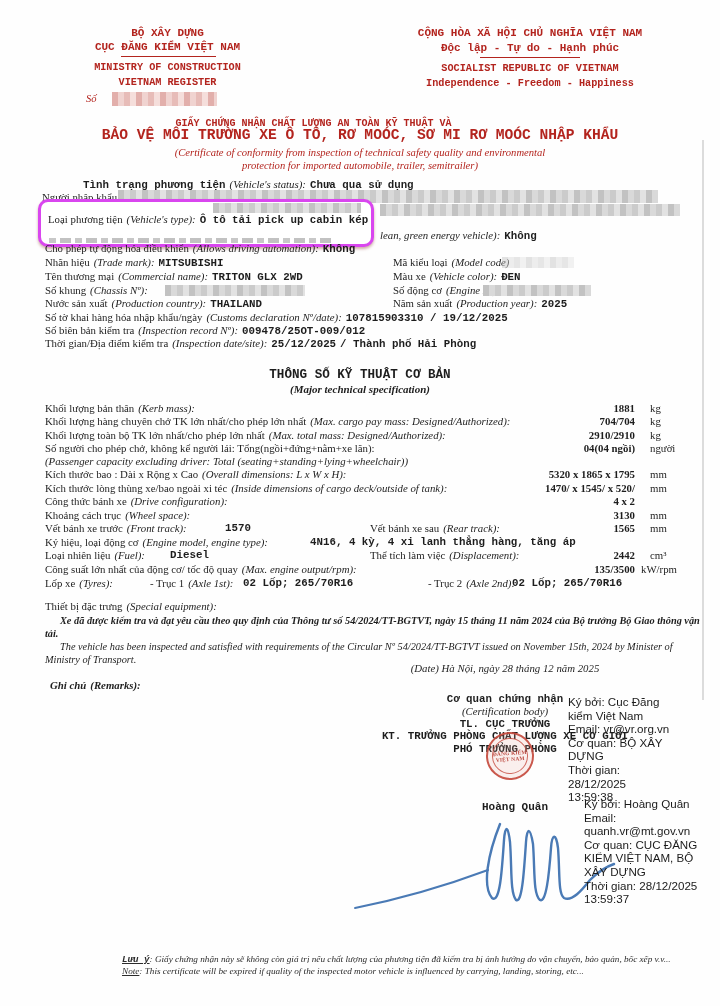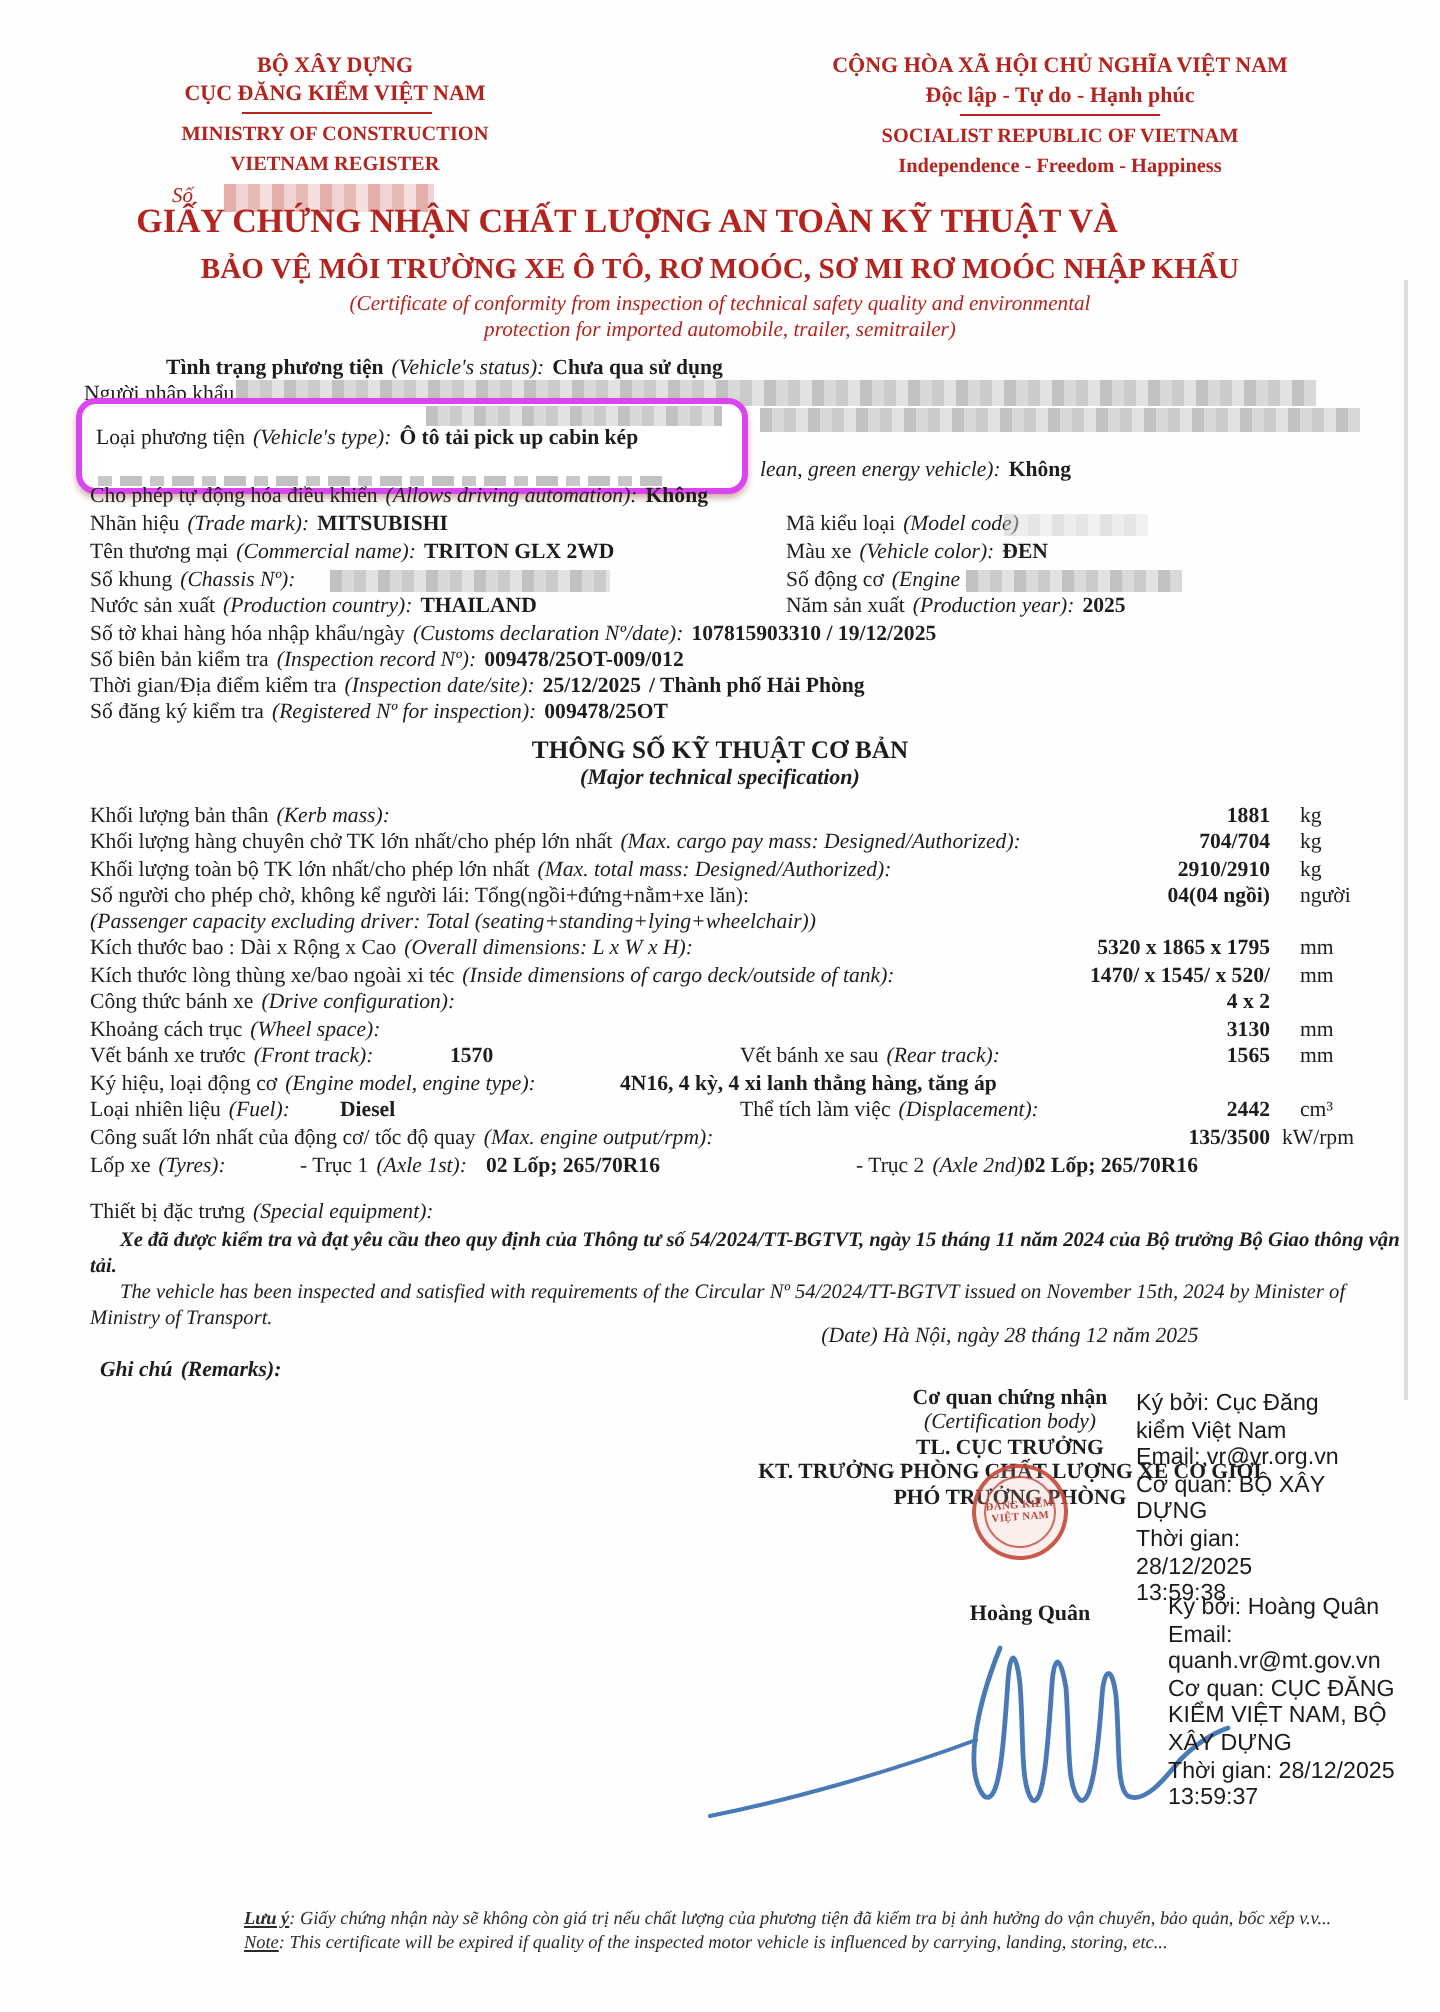--- a/index.html
+++ b/index.html
@@ -1,19 +1,19 @@
 <!DOCTYPE html>
 <html><head>
 <meta charset="utf-8">
 <style>
   html,body{margin:0;padding:0;background:#ffffff;}
   .doc{position:relative;width:720px;height:1006px;background:#fefefe;overflow:hidden;
        font-family:"Liberation Serif","DejaVu Serif",serif;color:#1d1d1d;}
   .ln{position:absolute;white-space:nowrap;font-size:10.8px;line-height:13px;}
-  .b{font-weight:bold;}
+  .b{font-weight:bold;font-family:Liberation Mono, monospace;}
   .i{font-style:italic;}
   .bi{font-weight:bold;font-style:italic;}
   .red{color:#b3241e;}
   .ctr{text-align:center;}
   .sp{margin-left:4px;}
   .val{position:absolute;left:480px;width:155px;text-align:right;font-weight:bold;
        font-size:10.8px;line-height:13px;}
   .unit{position:absolute;left:650px;font-size:10.8px;line-height:13px;}
   .mosaic{position:absolute;
     background-image:
@@ -58,21 +58,21 @@
   <div class="ln red b ctr" style="top:76px;left:60px;width:215px;font-size:10.2px">VIETNAM REGISTER</div>
   <div class="ln red i" style="top:92px;left:86px;font-size:10.5px">Số</div>
   <div class="mosaic pink" style="left:112px;top:92px;width:105px;height:14px"></div>
 
   <div class="ln red b ctr" style="top:27px;left:375px;width:310px;font-size:11px">CỘNG HÒA XÃ HỘI CHỦ NGHĨA VIỆT NAM</div>
   <div class="ln red b ctr" style="top:42px;left:375px;width:310px;font-size:11px">Độc lập - Tự do - Hạnh phúc</div>
   <div class="rule" style="top:57px;left:480px;width:100px"></div>
   <div class="ln red b ctr" style="top:62px;left:375px;width:310px;font-size:10.2px">SOCIALIST REPUBLIC OF VIETNAM</div>
   <div class="ln red b ctr" style="top:77px;left:375px;width:310px;font-size:10.2px">Independence - Freedom - Happiness</div>
 
-  <div class="ln red b ctr" style="top:102px;left:0;width:627px;font-size:17px;line-height:17px">GIẤY CHỨNG NHẬN CHẤT LƯỢNG AN TOÀN KỸ THUẬT VÀ</div>
+  <div class="ln red b ctr" style="top:115px;left:0;width:627px;font-size:10px;line-height:17px">GIẤY CHỨNG NHẬN CHẤT LƯỢNG AN TOÀN KỸ THUẬT VÀ</div>
   <div class="ln red b ctr" style="top:127px;left:0;width:720px;font-size:14.6px;line-height:17px">BẢO VỆ MÔI TRƯỜNG XE Ô TÔ, RƠ MOÓC, SƠ MI RƠ MOÓC NHẬP KHẨU</div>
   <div class="ln red i ctr" style="top:146px;left:0;width:720px;font-size:10.6px">(Certificate of conformity from inspection of technical safety quality and environmental</div>
   <div class="ln red i ctr" style="top:159px;left:0;width:720px;font-size:10.6px">protection for imported automobile, trailer, semitrailer)</div>
 
   <div class="ln" style="top:178px;left:83px">
     <span class="b">Tình trạng phương tiện</span><span class="i sp">(Vehicle's status):</span><span class="b sp">Chưa qua sử dụng</span>
   </div>
   <div class="ln" style="top:191px;left:42px">Người nhập khẩu (</div>
   <div class="mosaic" style="left:118px;top:190px;width:540px;height:13px"></div>
   <div class="mosaic" style="left:380px;top:204px;width:300px;height:12px"></div>
@@ -125,23 +125,20 @@
   </div>
 
   <div class="ln" style="top:311px;left:45px">
     <span>Số tờ khai hàng hóa nhập khẩu/ngày</span><span class="i sp">(Customs declaration Nº/date):</span><span class="b sp">107815903310 / 19/12/2025</span>
   </div>
   <div class="ln" style="top:324px;left:45px">
     <span>Số biên bản kiểm tra</span><span class="i sp">(Inspection record Nº):</span><span class="b sp">009478/25OT-009/012</span>
   </div>
   <div class="ln" style="top:337px;left:45px">
     <span>Thời gian/Địa điểm kiểm tra</span><span class="i sp">(Inspection date/site):</span><span class="b sp">25/12/2025</span><span class="b sp">/ Thành phố Hải Phòng</span>
-  </div>
-  <div class="ln" style="top:350px;left:45px">
-    <span>Số đăng ký kiểm tra</span><span class="i sp">(Registered Nº for inspection):</span><span class="b sp">009478/25OT</span>
   </div>
 
   <div class="ln b ctr" style="top:368px;left:0;width:720px;font-size:12.6px;line-height:15px">THÔNG SỐ KỸ THUẬT CƠ BẢN</div>
   <div class="ln bi ctr" style="top:383px;left:0;width:720px;font-size:11px">(Major technical specification)</div>
 
   <div class="ln" style="top:402px;left:45px"><span>Khối lượng bản thân</span><span class="i sp">(Kerb mass):</span></div>
   <div class="val" style="top:402px">1881</div>
   <div class="unit" style="top:402px">kg</div>
 
   <div class="ln" style="top:415px;left:45px"><span>Khối lượng hàng chuyên chở TK lớn nhất/cho phép lớn nhất</span><span class="i sp">(Max. cargo pay mass: Designed/Authorized):</span></div>

